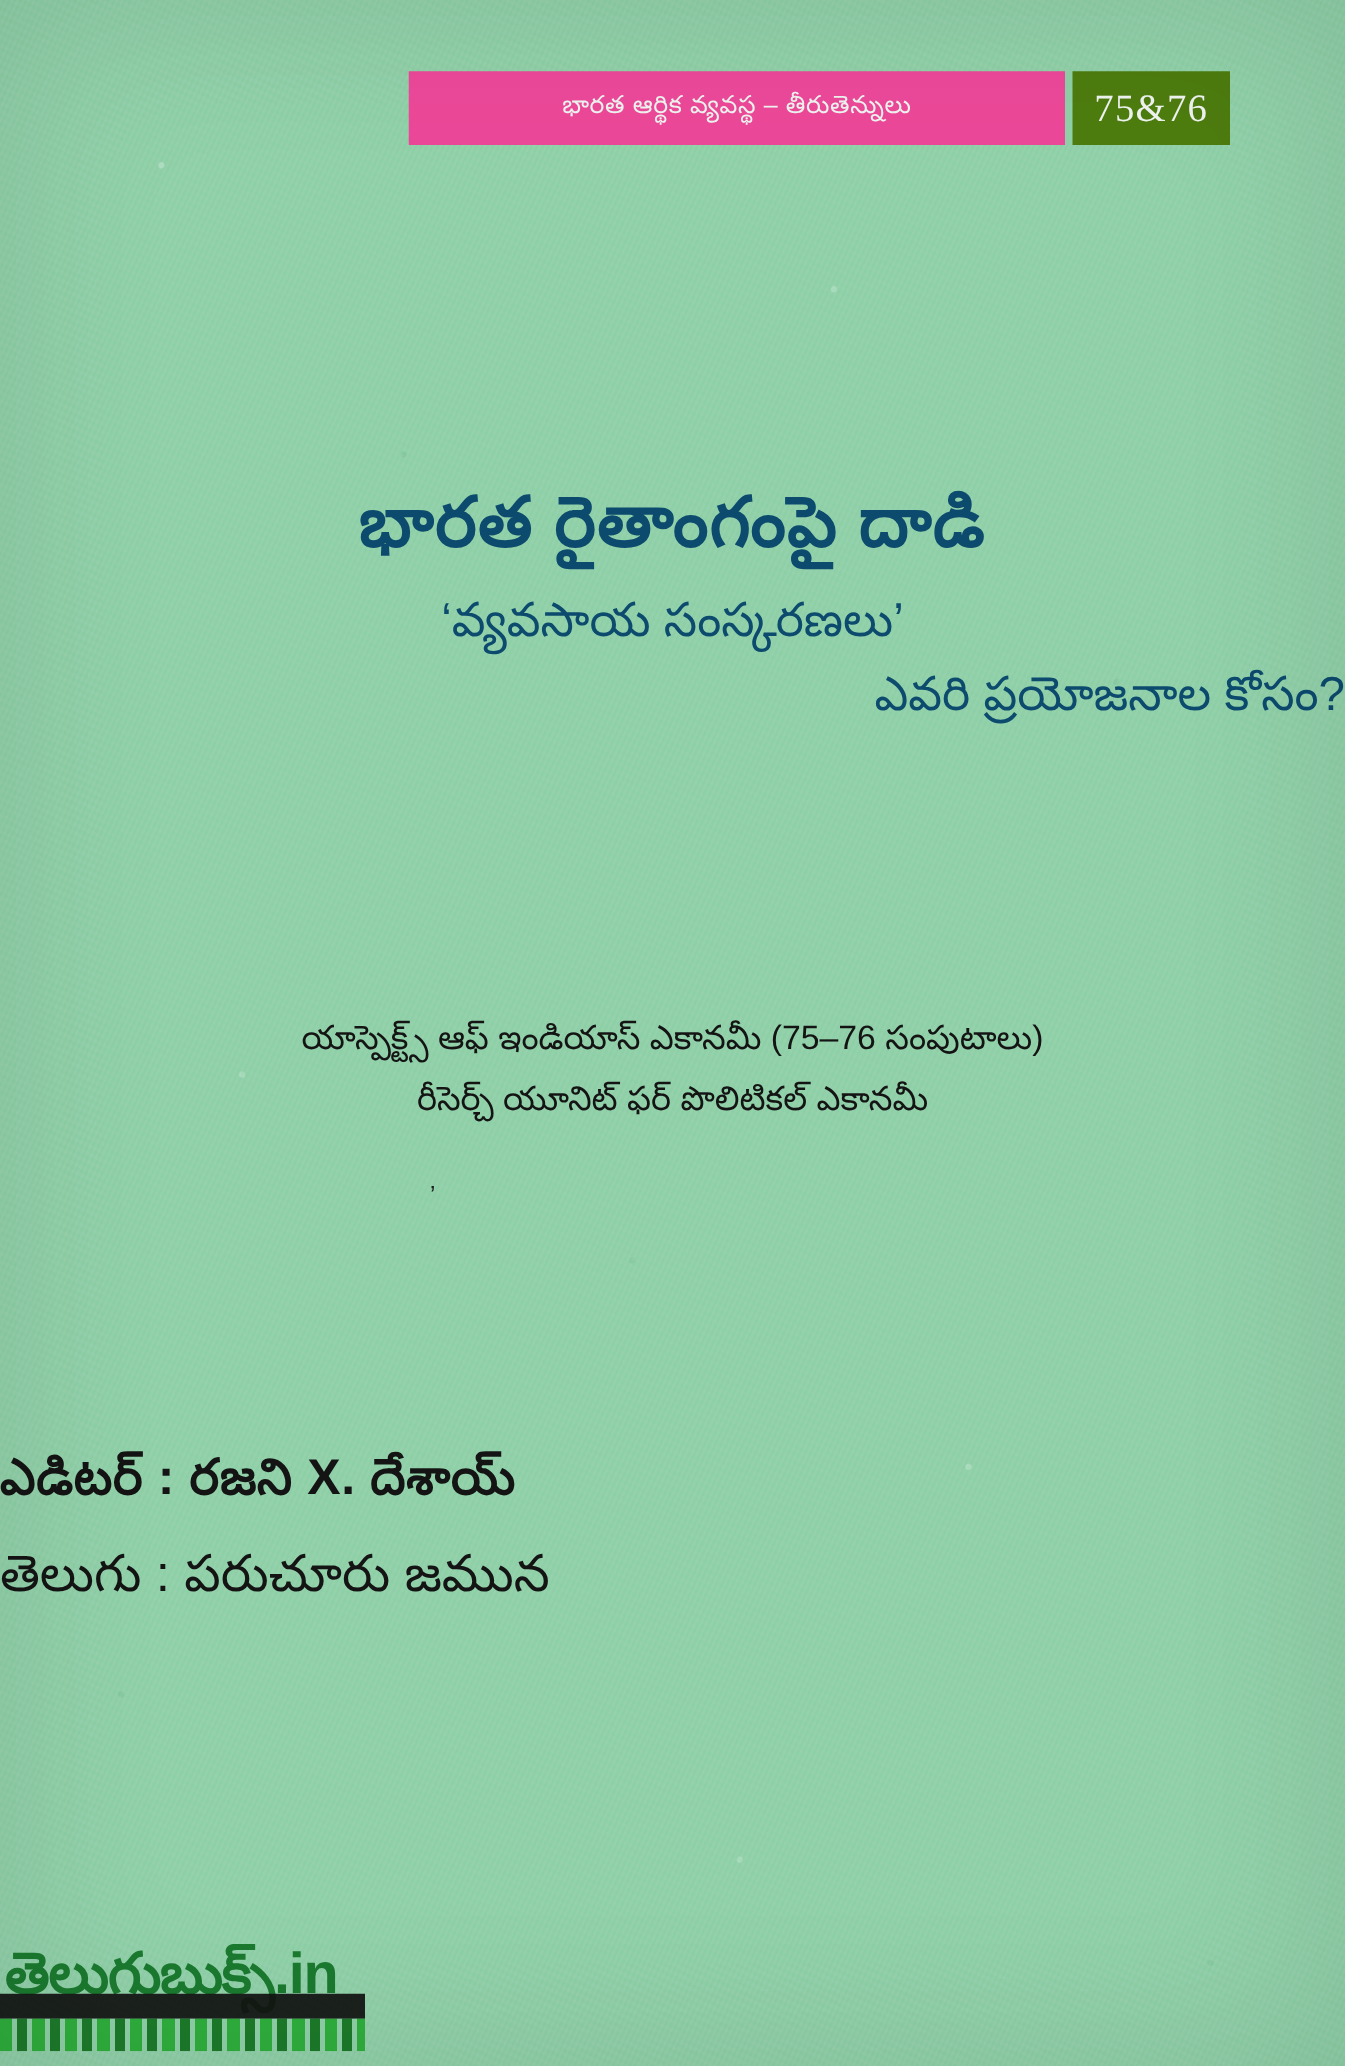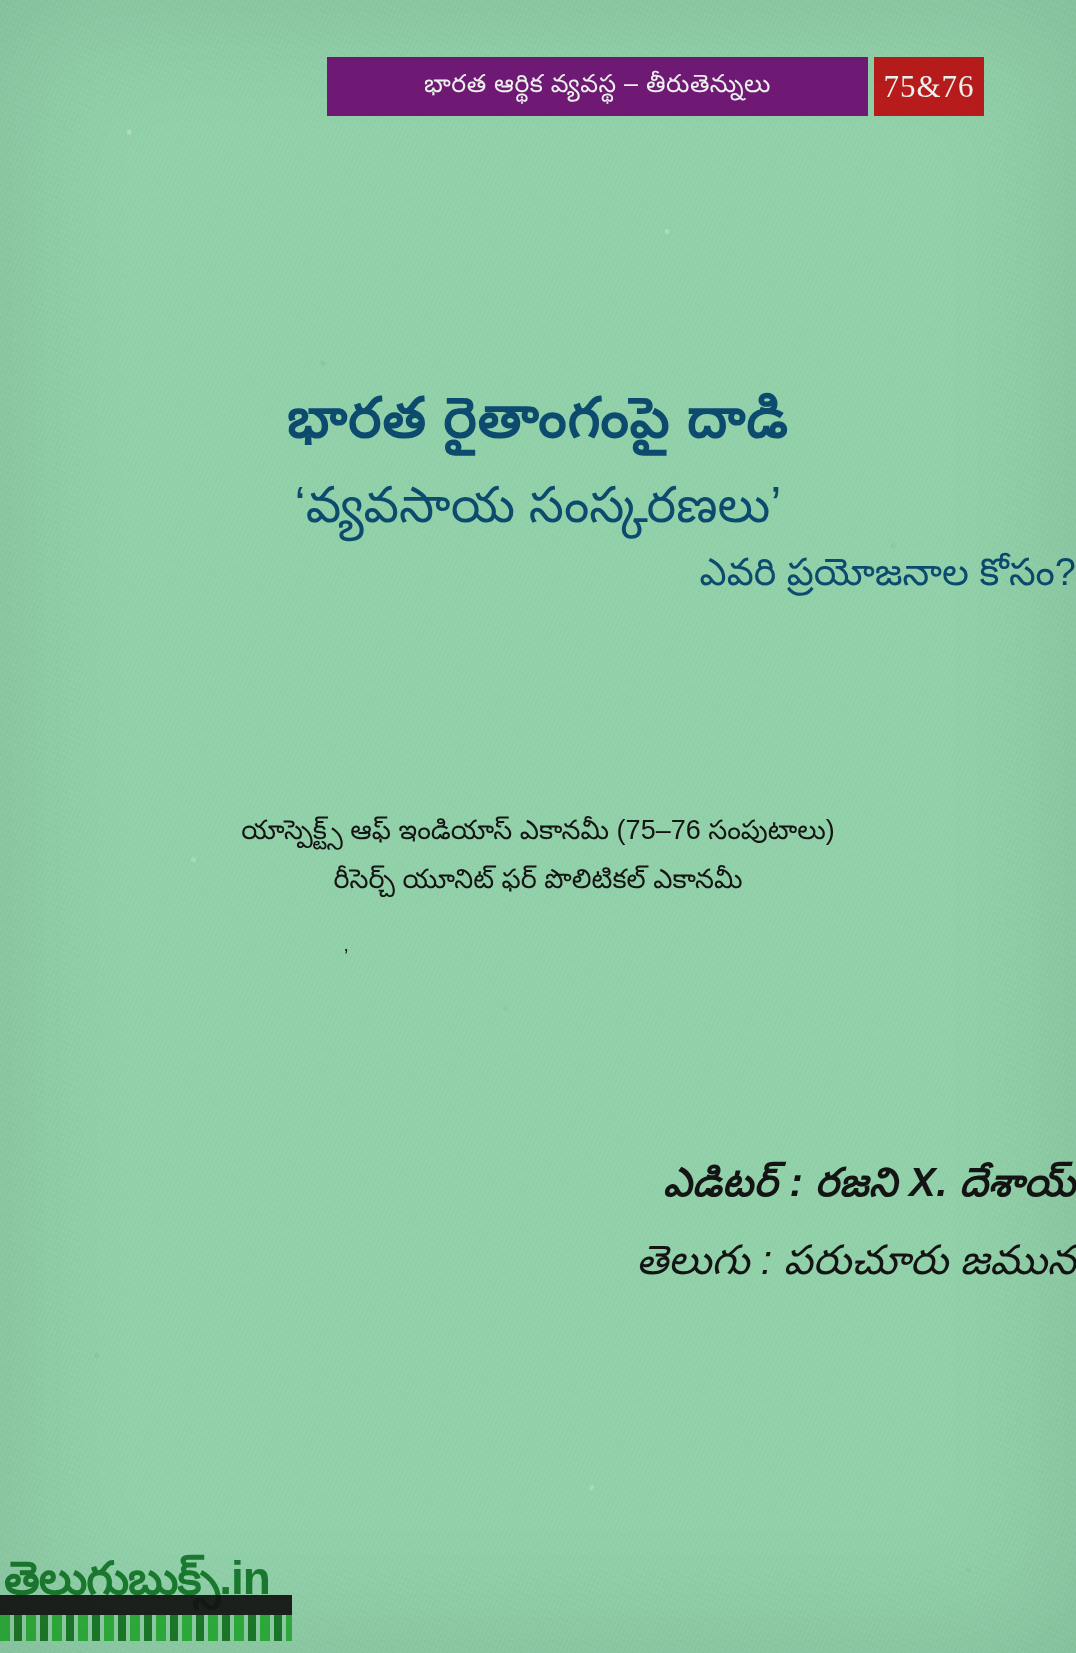--- a/index.html
+++ b/index.html
@@ -57,37 +57,37 @@
     position: absolute;
     top: 57px;
     left: 327px;
     width: 657px;
     height: 59px;
     display: flex;
     align-items: stretch;
   }
   .header-series {
     flex: 1 1 auto;
-    background: #701a75;
+    background: #ec4899;
     color: #eef3ef;
     display: flex;
     align-items: center;
     justify-content: center;
-    font-size: 25px;
+    font-size: 20px;
     letter-spacing: .5px;
     padding: 0 14px;
     white-space: nowrap;
   }
   .header-gap {
     width: 6px;
     background: #8fd0a8;
   }
   .header-vol {
-    width: 110px;
-    background: #b91c1c;
+    width: 126px;
+    background: #4d7c0f;
     color: #eef3ef;
     display: flex;
     align-items: center;
     justify-content: center;
     font-family: "Liberation Serif", serif;
     font-size: 31px;
     letter-spacing: 1px;
   }
 
   
@@ -100,21 +100,21 @@
     color: #0c4a6e;
   }
   .main-title {
     font-size: 56px;
     font-weight: bold;
     line-height: 1.18;
     letter-spacing: 1px;
   }
   .subtitle-1 {
     margin-top: 22px;
-    font-size: 50px;
+    font-size: 38px;
     line-height: 1.3;
   }
   .subtitle-2 {
     margin-top: 10px;
     font-size: 38px;
     line-height: 1.3;
     text-align: right;
   }
 
   
@@ -142,23 +142,22 @@
     font-size: 20px;
     color: #1c1c1c;
   }
 
   
   .credits {
     position: absolute;
     top: 1160px;
     left: 0;
     width: 100%;
-    text-align: right;
+    text-align: left;
     color: #141414;
-    font-style: italic;
   }
   .editor-line {
     font-size: 40px;
     font-weight: bold;
     letter-spacing: .5px;
   }
   .translator-line {
     margin-top: 22px;
     font-size: 41px;
   }

